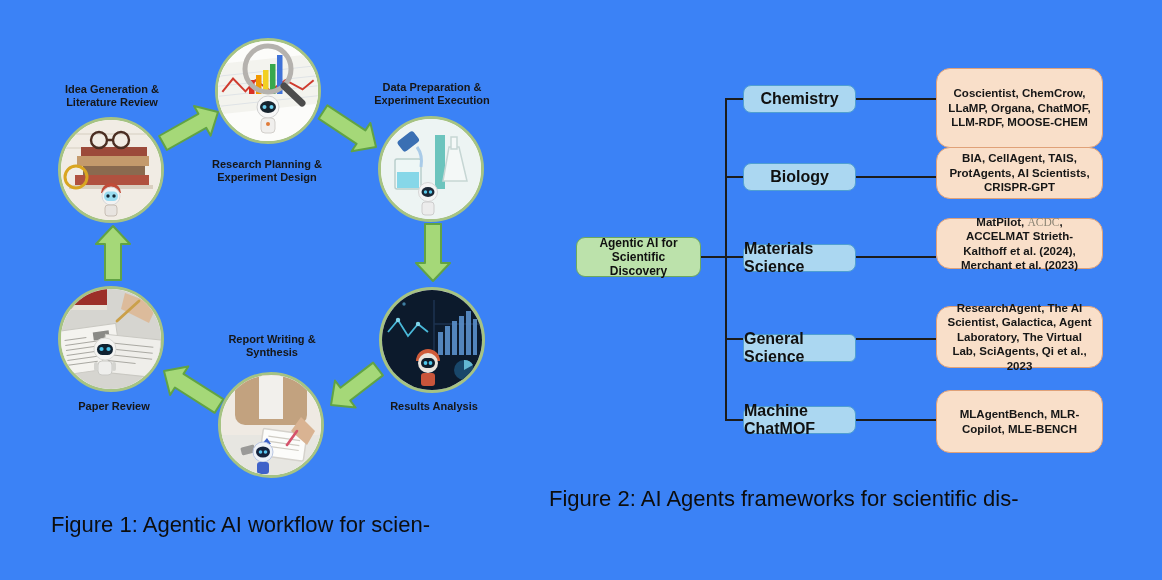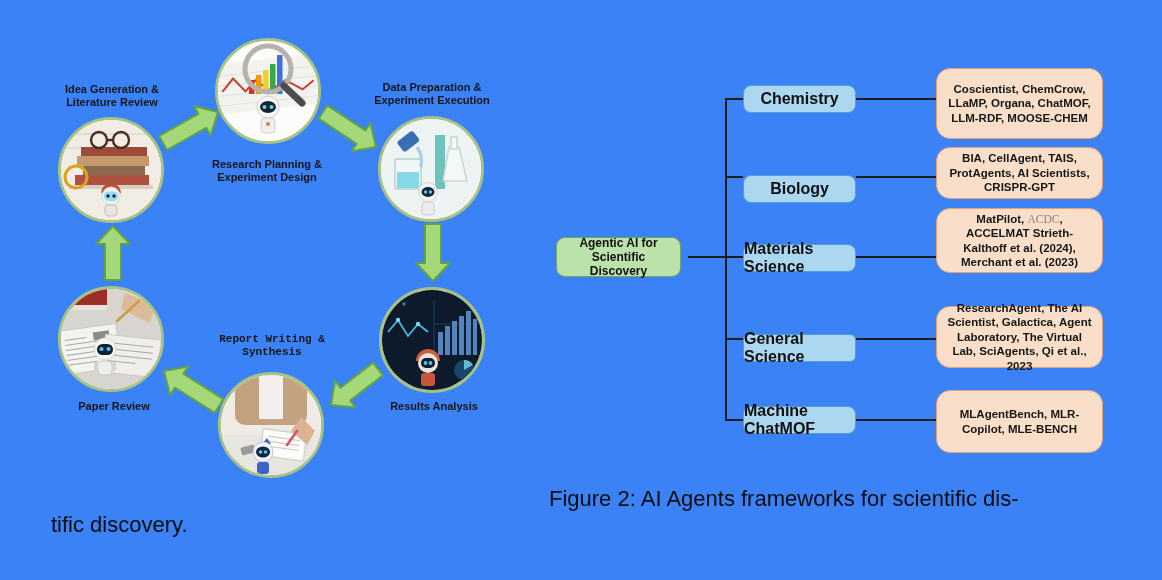--- a/index.html
+++ b/index.html
@@ -18,21 +18,21 @@
   .caption{position:absolute;font-family:Liberation Sans, sans-serif;font-size:22px;
            line-height:29px;color:#0d0d0d;}
   .caption span{display:block;}
 
   
   .hline,.vline{position:absolute;background:var(--line);}
   .bluebox{position:absolute;left:743px;width:113px;height:28px;border-radius:8px;
            background:var(--blue-fill);border:1.5px solid var(--blue-border);
            display:flex;align-items:center;justify-content:center;
            font-size:16px;font-weight:700;color:#101010;}
-  .rootbox{position:absolute;left:556px;top:237px;width:125px;height:40px;border-radius:9px;
+  .rootbox{position:absolute;left:576px;top:237px;width:125px;height:40px;border-radius:9px;
            background:var(--green-fill);border:1.5px solid var(--green-border);
            display:flex;align-items:center;justify-content:center;text-align:center;
            font-size:12px;font-weight:700;line-height:14px;color:#101010;padding:2px 6px;}
   .orangebox{position:absolute;left:936px;width:167px;border-radius:14px;
              background:var(--orange-fill);border:1.5px solid var(--orange-border);
              display:flex;align-items:center;justify-content:center;text-align:center;
              font-size:11.5px;font-weight:600;line-height:14.5px;color:#161616;padding:4px 9px;}
   .acdc{font-family:"Liberation Serif",serif;font-weight:400;color:var(--acdc);}
 </style>
 </head>
@@ -195,57 +195,57 @@
         <rect x="37" y="72" width="14" height="14" rx="4" fill="#eeeeec" stroke="#c9c9c5"></rect>
         <rect x="33" y="73" width="4" height="9" rx="2" fill="#d4d4d0"></rect>
         <rect x="51" y="73" width="4" height="9" rx="2" fill="#d4d4d0"></rect>
       </svg>
     </div>
 
     <div class="f1-label" style="left:42px;top:83px;">Idea Generation &amp; Literature Review</div>
     <div class="f1-label" style="left:197px;top:158px;">Research Planning &amp; Experiment Design</div>
     <div class="f1-label" style="left:362px;top:81px;">Data Preparation &amp; Experiment Execution</div>
     <div class="f1-label" style="left:364px;top:400px;">Results Analysis</div>
-    <div class="f1-label" style="left:202px;top:333px;font-family:Liberation Mono, monospace;">Report Writing &amp; Synthesis</div>
+    <div class="f1-label" style="left:202px;top:333px;">Report Writing &amp; Synthesis</div>
     <div class="f1-label" style="left:44px;top:400px;">Paper Review</div>
 
     <div class="caption" style="left:51px;top:510px;width:420px;">
-      <span>tific discovery.</span>
+      <span>Figure 1: Agentic AI workflow for scien-</span>
     </div>
   </div>
 
   <div>
 
     <div class="vline" style="left:725px;top:98px;width:2px;height:323px;"></div>
     <div class="hline" style="left:688px;top:256px;width:55px;height:2px;"></div>
     <div class="hline" style="left:725px;top:98px;width:18px;height:2px;"></div>
     <div class="hline" style="left:725px;top:176px;width:18px;height:2px;"></div>
     <div class="hline" style="left:725px;top:338px;width:18px;height:2px;"></div>
     <div class="hline" style="left:725px;top:419px;width:18px;height:2px;"></div>
     <div class="hline" style="left:856px;top:98px;width:80px;height:2px;"></div>
     <div class="hline" style="left:856px;top:176px;width:80px;height:2px;"></div>
     <div class="hline" style="left:856px;top:256px;width:80px;height:2px;"></div>
     <div class="hline" style="left:856px;top:338px;width:80px;height:2px;"></div>
     <div class="hline" style="left:856px;top:419px;width:80px;height:2px;"></div>
 
     <div class="rootbox">Agentic AI for Scientific Discovery</div>
 
     <div class="bluebox" style="top:85px;">Chemistry</div>
-    <div class="bluebox" style="top:175px;">Biology</div>
+    <div class="bluebox" style="top:163px;">Biology</div>
     <div class="bluebox" style="top:244px;">Materials Science</div>
     <div class="bluebox" style="top:334px;border-radius:6px;">General Science</div>
     <div class="bluebox" style="top:406px;">Machine ChatMOF</div>
 
-    <div class="orangebox" style="top:68px;height:71px;">
+    <div class="orangebox" style="top:68px;height:80px;">
       <span>Coscientist, ChemCrow, LLaMP, Organa, ChatMOF, LLM-RDF, MOOSE-CHEM</span>
     </div>
     <div class="orangebox" style="top:147px;height:52px;">
       <span>BIA, CellAgent, TAIS, ProtAgents, AI Scientists, CRISPR-GPT</span>
     </div>
-    <div class="orangebox" style="top:208px;height:65px;">
+    <div class="orangebox" style="top:218px;height:51px;">
       <span><span>MatPilot, </span><span class="acdc">ACDC</span><span>, ACCELMAT Strieth-Kalthoff et al. (2024), Merchant et al. (2023)</span></span>
     </div>
     <div class="orangebox" style="top:306px;height:62px;">
       <span>ResearchAgent, The AI Scientist, Galactica, Agent Laboratory, The Virtual Lab, SciAgents, Qi et al., 2023</span>
     </div>
     <div class="orangebox" style="top:390px;height:63px;justify-content:center;">
       <span>MLAgentBench, MLR-Copilot, MLE-BENCH</span>
     </div>
 
     <div class="caption" style="left:549px;top:484px;width:590px;">

